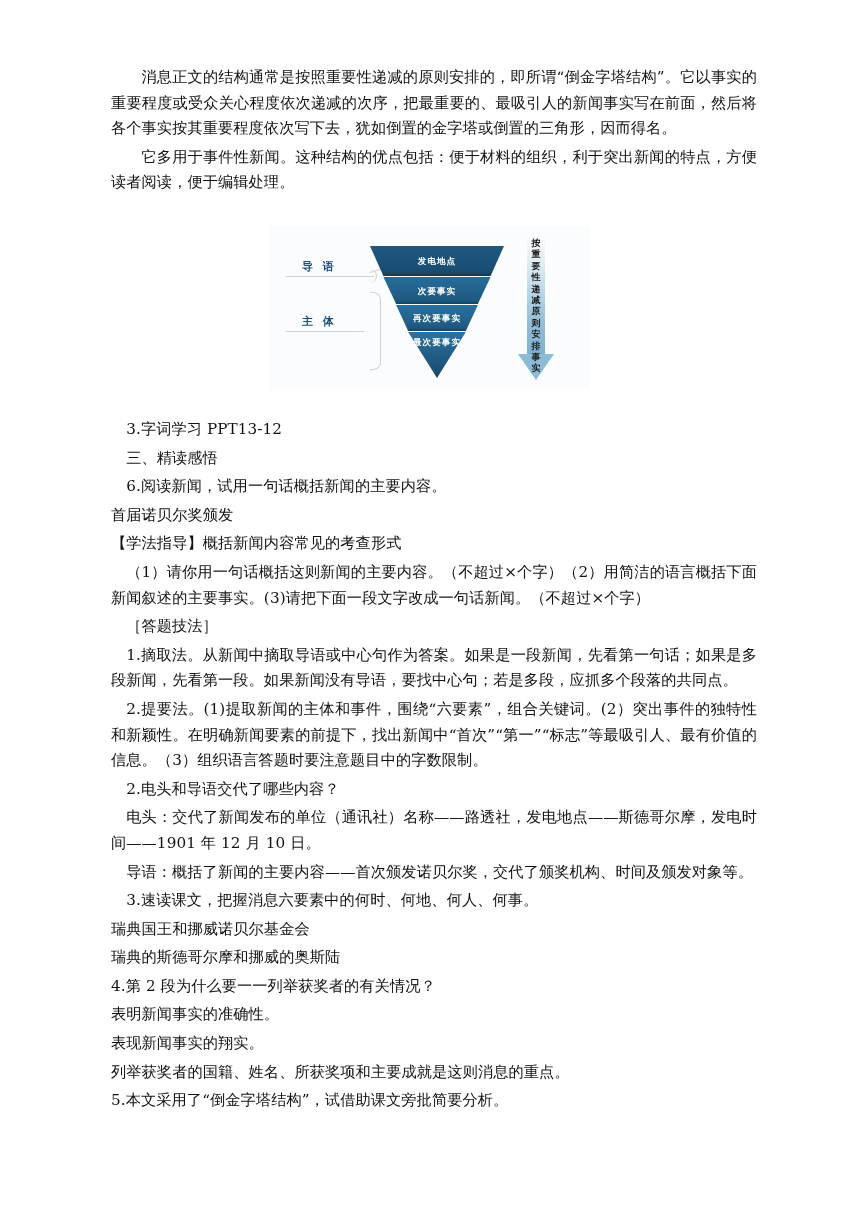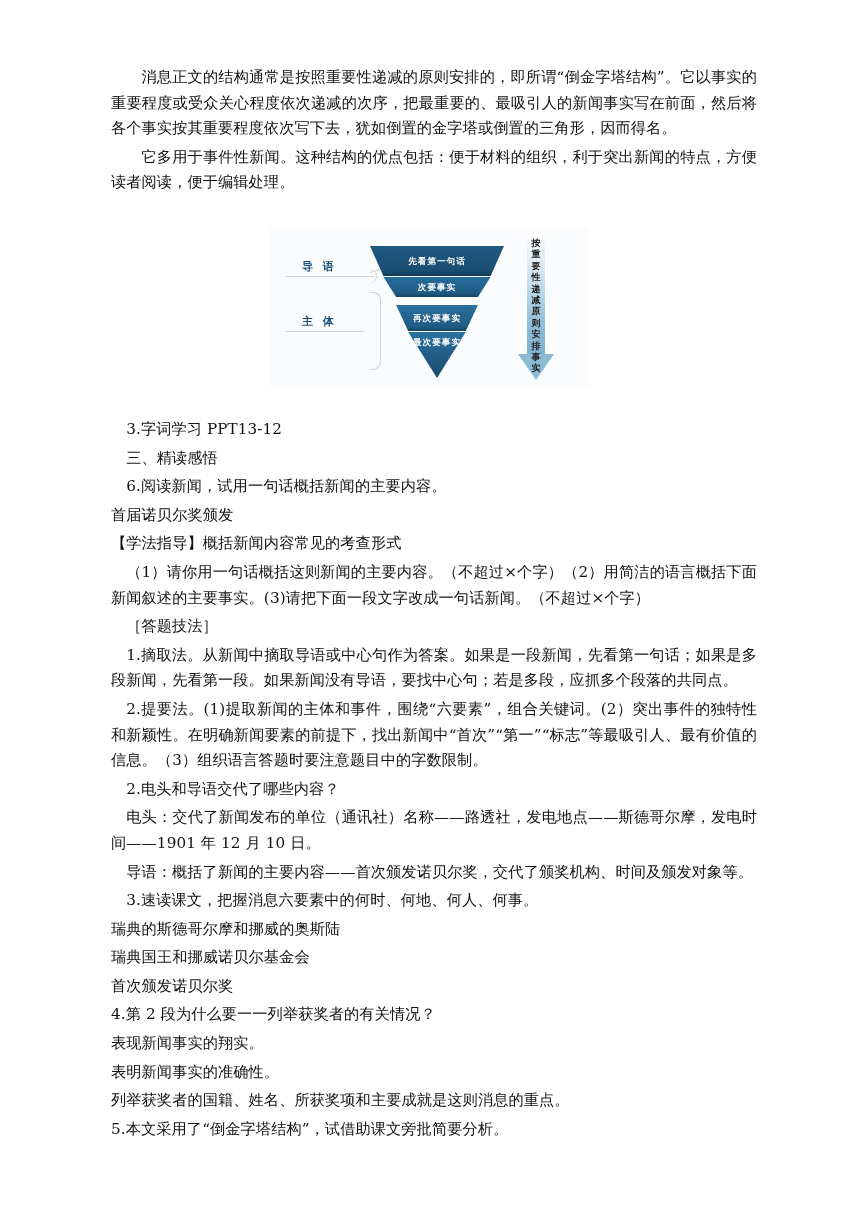--- a/index.html
+++ b/index.html
@@ -116,21 +116,21 @@
     text-align: center;
     line-height: 10px;
     box-shadow: inset 0 -2px 2px rgba(0,0,0,0.18);
   }
   .band-1 {
     top: 0; width: 134px; height: 30px;
     background: linear-gradient(180deg, #20587f 0%, #1c5178 55%, #17496d 100%);
     clip-path: polygon(0% 0%, 100% 0%, 90% 100%, 10% 100%);
   }
   .band-2 {
-    top: 31px; width: 134px; height: 20px;
+    top: 31px; width: 134px; height: 27px;
     background: linear-gradient(180deg, #266d9b 0%, #215f8a 60%, #1c5579 100%);
     clip-path: polygon(10% 0%, 90% 0%, 80.5% 100%, 19.5% 100%);
     text-align: center;
   }
   .band-3 {
     top: 59px; width: 134px; height: 26px;
     background: linear-gradient(180deg, #2a6f9c 0%, #23618c 60%, #1d547a 100%);
     clip-path: polygon(19.5% 0%, 80.5% 0%, 71.5% 100%, 28.5% 100%);
   }
   .band-4 {
@@ -196,21 +196,21 @@
       <div class="rule rule-1"></div>
       <div class="rule rule-2"></div>
       <div class="brace brace-1"></div>
       <div class="brace brace-2"></div>
       <div class="connector conn-1"></div>
 
       <div class="lbl lbl-daoyu">导 语</div>
       <div class="lbl lbl-zhuti">主 体</div>
 
       <div class="pyramid">
-        <div class="band band-1">先看第一句话</div>
+        <div class="band band-1">发电地点</div>
         <div class="band band-2">次要事实</div>
         <div class="band band-3">再次要事实</div>
         <div class="band band-4">
           <span>最次要</span>
           <span>事实</span>
         </div>
       </div>
 
       <div class="arrow-wrap">
         <div class="arrow-shaft"></div>
@@ -241,23 +241,22 @@
     <p class="para flush">首届诺贝尔奖颁发</p>
     <p class="para flush">【学法指导】概括新闻内容常见的考查形式</p>
     <p class="para indent1">（1）请你用一句话概括这则新闻的主要内容。（不超过×个字）（2）用简洁的语言概括下面新闻叙述的主要事实。(3)请把下面一段文字改成一句话新闻。（不超过×个字）</p>
     <p class="para indent1">［答题技法］</p>
     <p class="para indent1">1.摘取法。从新闻中摘取导语或中心句作为答案。如果是一段新闻，先看第一句话；如果是多段新闻，先看第一段。如果新闻没有导语，要找中心句；若是多段，应抓多个段落的共同点。</p>
     <p class="para indent1">2.提要法。(1)提取新闻的主体和事件，围绕“六要素”，组合关键词。(2）突出事件的独特性和新颖性。在明确新闻要素的前提下，找出新闻中“首次”“第一”“标志”等最吸引人、最有价值的信息。（3）组织语言答题时要注意题目中的字数限制。</p>
     <p class="para indent1">2.电头和导语交代了哪些内容？</p>
     <p class="para indent1">电头：交代了新闻发布的单位（通讯社）名称——路透社，发电地点——斯德哥尔摩，发电时间——1901 年 12 月 10 日。</p>
     <p class="para indent1">导语：概括了新闻的主要内容——首次颁发诺贝尔奖，交代了颁奖机构、时间及颁发对象等。</p>
     <p class="para indent1">3.速读课文，把握消息六要素中的何时、何地、何人、何事。</p>
+    <p class="para flush">瑞典国王和挪威诺贝尔基金会</p>
     <p class="para flush">瑞典的斯德哥尔摩和挪威的奥斯陆</p>
-    <p class="para flush">瑞典国王和挪威诺贝尔基金会</p>
-    <p class="para flush">首次颁发诺贝尔奖</p>
     <p class="para flush">4.第 2 段为什么要一一列举获奖者的有关情况？</p>
+    <p class="para flush">表明新闻事实的准确性。</p>
     <p class="para flush">表现新闻事实的翔实。</p>
-    <p class="para flush">表明新闻事实的准确性。</p>
     <p class="para flush">列举获奖者的国籍、姓名、所获奖项和主要成就是这则消息的重点。</p>
     <p class="para flush">5.本文采用了“倒金字塔结构”，试借助课文旁批简要分析。</p>
   </div>
 
 </div>
 
 </body></html>

